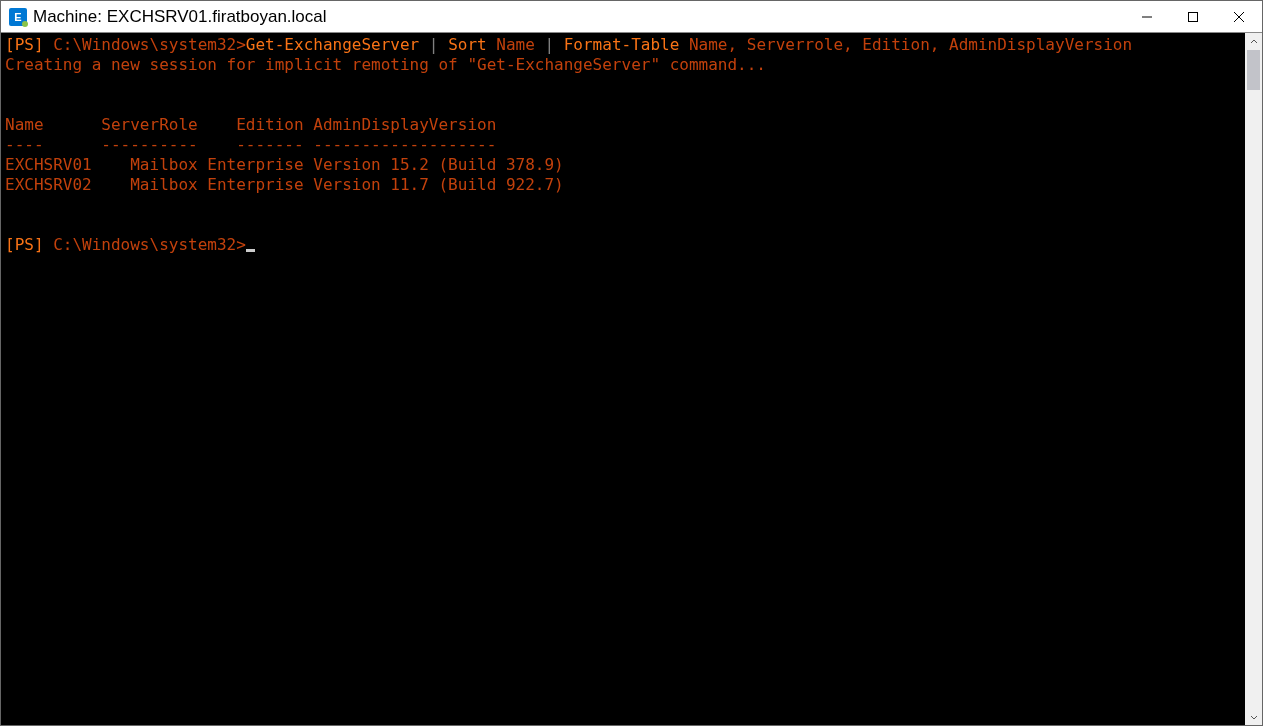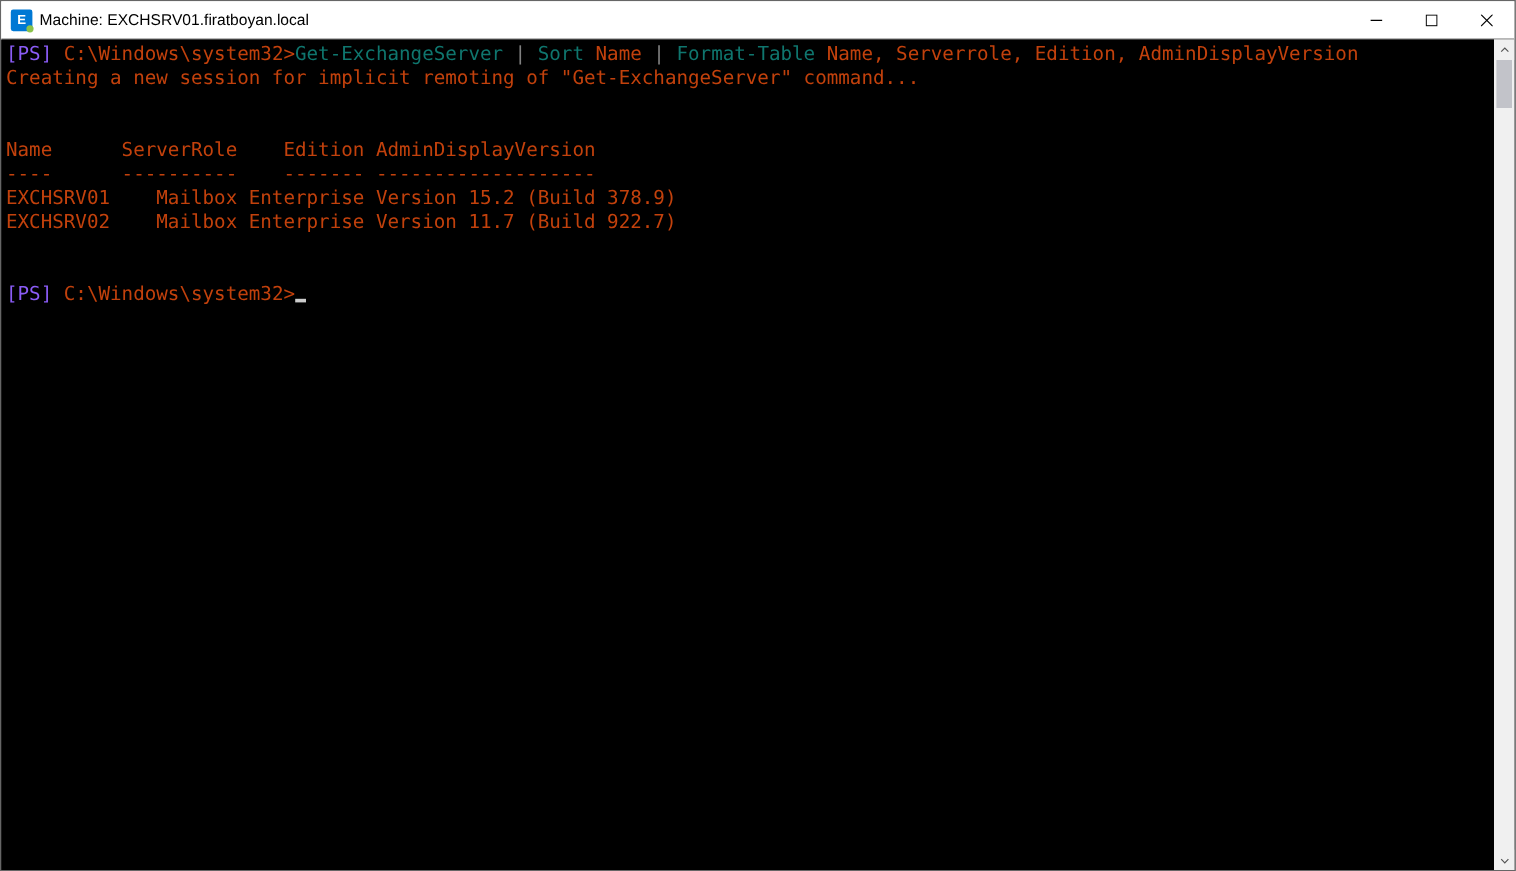--- a/index.html
+++ b/index.html
@@ -37,21 +37,21 @@
     .app-icon::after{
       content:"";
       position:absolute;
       right:-1px;
       bottom:-1px;
       width:6px;height:6px;
       background:#8bc34a;
       border-radius:50%;
     }
     .title-text {
-      font-size: 13px;
+      font-size: 17px;
       color: #000;
       flex: 0 0 auto;
     }
     .title-spacer { flex: 1 1 auto; }
     .win-controls { display: flex; height: 100%; }
     .win-btn {
       width: 46px;
       height: 100%;
       display: flex;
       align-items: center;
@@ -75,22 +75,22 @@
       height: 100%;
       background: #000;
       color: #cccccc;
       font-family: Consolas, "Lucida Console", monospace;
       font-size: 16px;
       line-height: 20px;
       padding: 2px 0 2px 4px;
       white-space: pre;
       overflow: hidden;
     }
-    .c-yellow { color: #8b5cf6; }
-    .c-green  { color: #0f766e; }
+    .c-yellow { color: #f97316; }
+    .c-green  { color: #f97316; }
     .c-gray   { color: #808080; }
     .c-white  { color: #c2410c; }
     .cursor {
       display: inline-block;
       width: 9px;
       height: 3px;
       background: #cccccc;
       vertical-align: -2px;
     }
     

